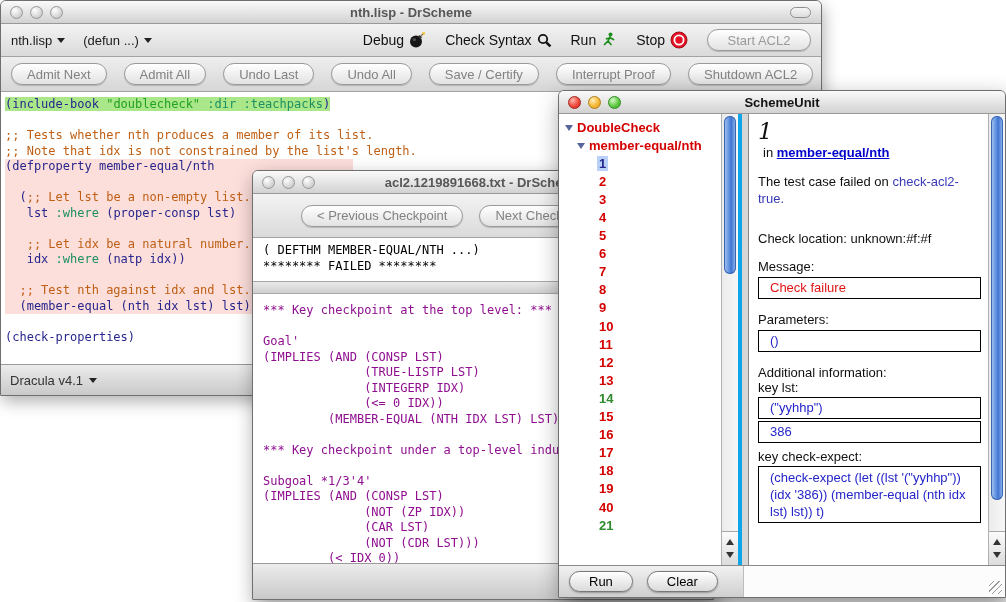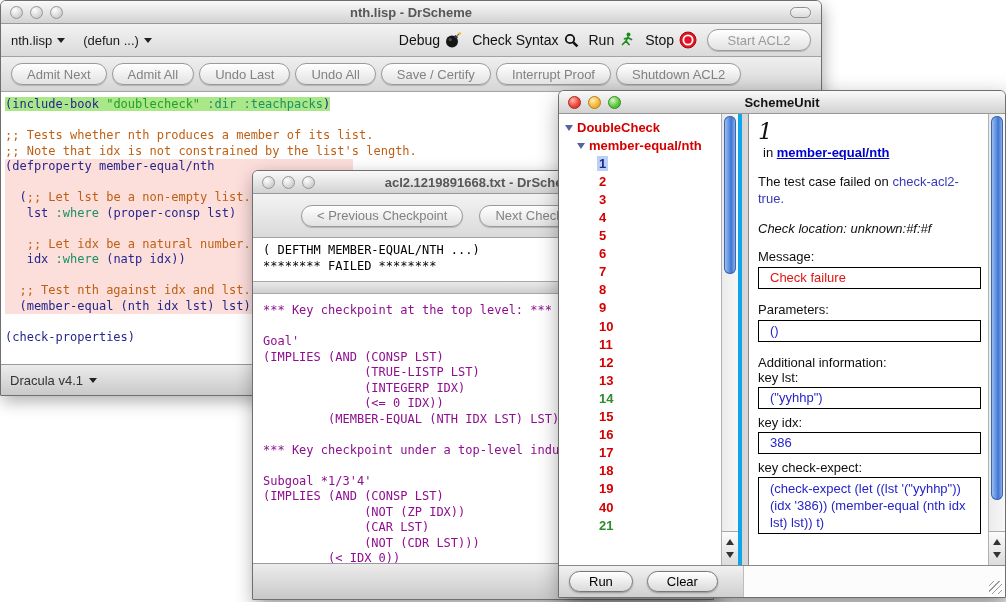--- a/index.html
+++ b/index.html
@@ -33,25 +33,25 @@
 
   
   #win-editor { left:0; top:0; width:822px; height:396px;
                 box-shadow:2px 6px 16px rgba(0,0,0,.30); display:flex; flex-direction:column; }
   .e-toolbar { height:33px; background:linear-gradient(#f3f3f3,#dadada);
                border-bottom:1px solid #a3a3a3; display:flex; align-items:center;
                padding:0 10px; font-size:13px; color:#1a1a1a; }
   .dropdown { display:inline-flex; align-items:center; gap:5px; margin-right:18px; cursor:default; }
   .tri-dn { width:0; height:0; border-left:4px solid transparent; border-right:4px solid transparent;
             border-top:5px solid #222; display:inline-block; }
-  .e-actions { margin-left:auto; display:flex; align-items:center; gap:10px; }
+  .e-actions { margin-left:auto; display:flex; align-items:center; gap:19px; }
   .act { display:inline-flex; align-items:center; gap:5px; font-size:14px; color:#111; }
   .e-btnrow { height:35px; background:linear-gradient(#efefef,#d6d6d6);
               border-bottom:1px solid #a3a3a3; display:flex; align-items:center;
-              gap:5px; padding:0 10px; }
+              gap:17px; padding:0 10px; }
   .e-editor { flex:1; background:#fff; overflow:hidden; padding:5px 0 0 4px;
               font-family:"DejaVu Sans Mono", monospace; font-size:12px; line-height:15.5px; }
   .cl { height:15.5px; white-space:pre; }
   .cl.pink { background:#fcdedb; width:348px; }
   .cli.green { background:#a9e788; }
   .tk-id { color:#26268c; } .tk-str { color:#22a022; } .tk-kw { color:#1d8f62; } .tk-cm { color:#bf5f14; }
   .e-status { height:31px; background:linear-gradient(#ececec,#c9c9c9); border-top:1px solid #9a9a9a;
               display:flex; align-items:center; gap:6px; padding:0 9px; font-size:13px; color:#333; }
 
   
@@ -100,21 +100,21 @@
            border-bottom:6px solid #333; }
   .ar-dn { width:0; height:0; border-left:4px solid transparent; border-right:4px solid transparent;
            border-top:6px solid #333; }
   .right-pane { flex:1; background:#fff; border-left:1px solid #8a8a8a; margin-left:6px; display:flex; }
   .detail { flex:1; overflow:hidden; padding:4px 6px 4px 9px; font-size:13px; color:#101010; }
   .big-num { font-family:"DejaVu Serif", serif; font-style:italic; font-size:23px; color:#111; }
   .in-line { margin:1px 0 0 5px; }
   .link { color:#0000cd; font-weight:bold; text-decoration:underline; }
   .para { margin-top:13px; line-height:17px; }
   .blue { color:#3939b8; }
-  .loc { margin-top:14px;font-style:italic; }
+  .loc { margin-top:24px; }
   .fld-label { margin-top:13px; }
   .fld-box { margin-top:3px; border:1px solid #000; background:#fff; width:223px;
              min-height:21px; padding:2px 11px; font-size:13px; line-height:16px; color:#2424c8; }
   .fld-box.red { color:#e11414; }
   .fld-box.tall { line-height:17px; min-height:55px; }
   .u-bottom { height:32px; border-top:1px solid #8a8a8a; background:linear-gradient(#f1f1f1,#cfcfcf);
               position:relative; display:flex; align-items:center; gap:14px; padding-left:10px;
               border-radius:0 0 1px 1px; }
   .white-strip { position:absolute; right:0; top:0; width:262px; height:31px;
                  background:#fcfcfc; border-left:1px solid #bdbdbd; }
@@ -372,21 +372,20 @@
 
           <div class="fld-label">Message:</div>
           <div class="fld-box red">Check failure</div>
 
           <div class="fld-label">Parameters:</div>
           <div class="fld-box">()</div>
 
           <div class="fld-label">Additional information:</div>
           <div>key lst:</div>
           <div class="fld-box" style="margin-top:2px;">("yyhhp")</div>
-          <div style="margin-top:6px;">key idx:</div>
           <div class="fld-box" style="margin-top:2px;">386</div>
           <div style="margin-top:6px;">key check-expect:</div>
           <div class="fld-box tall" style="margin-top:2px;">(check-expect (let ((lst '("yyhhp")) (idx '386)) (member-equal (nth idx lst) lst)) t)</div>
         </div>
         <div class="sb">
           <span class="thumb" style="top:2px; height:384px;"></span>
           <span class="sb-arrows">
             <i class="ar-up"></i>
             <i class="ar-dn"></i>
           </span>

